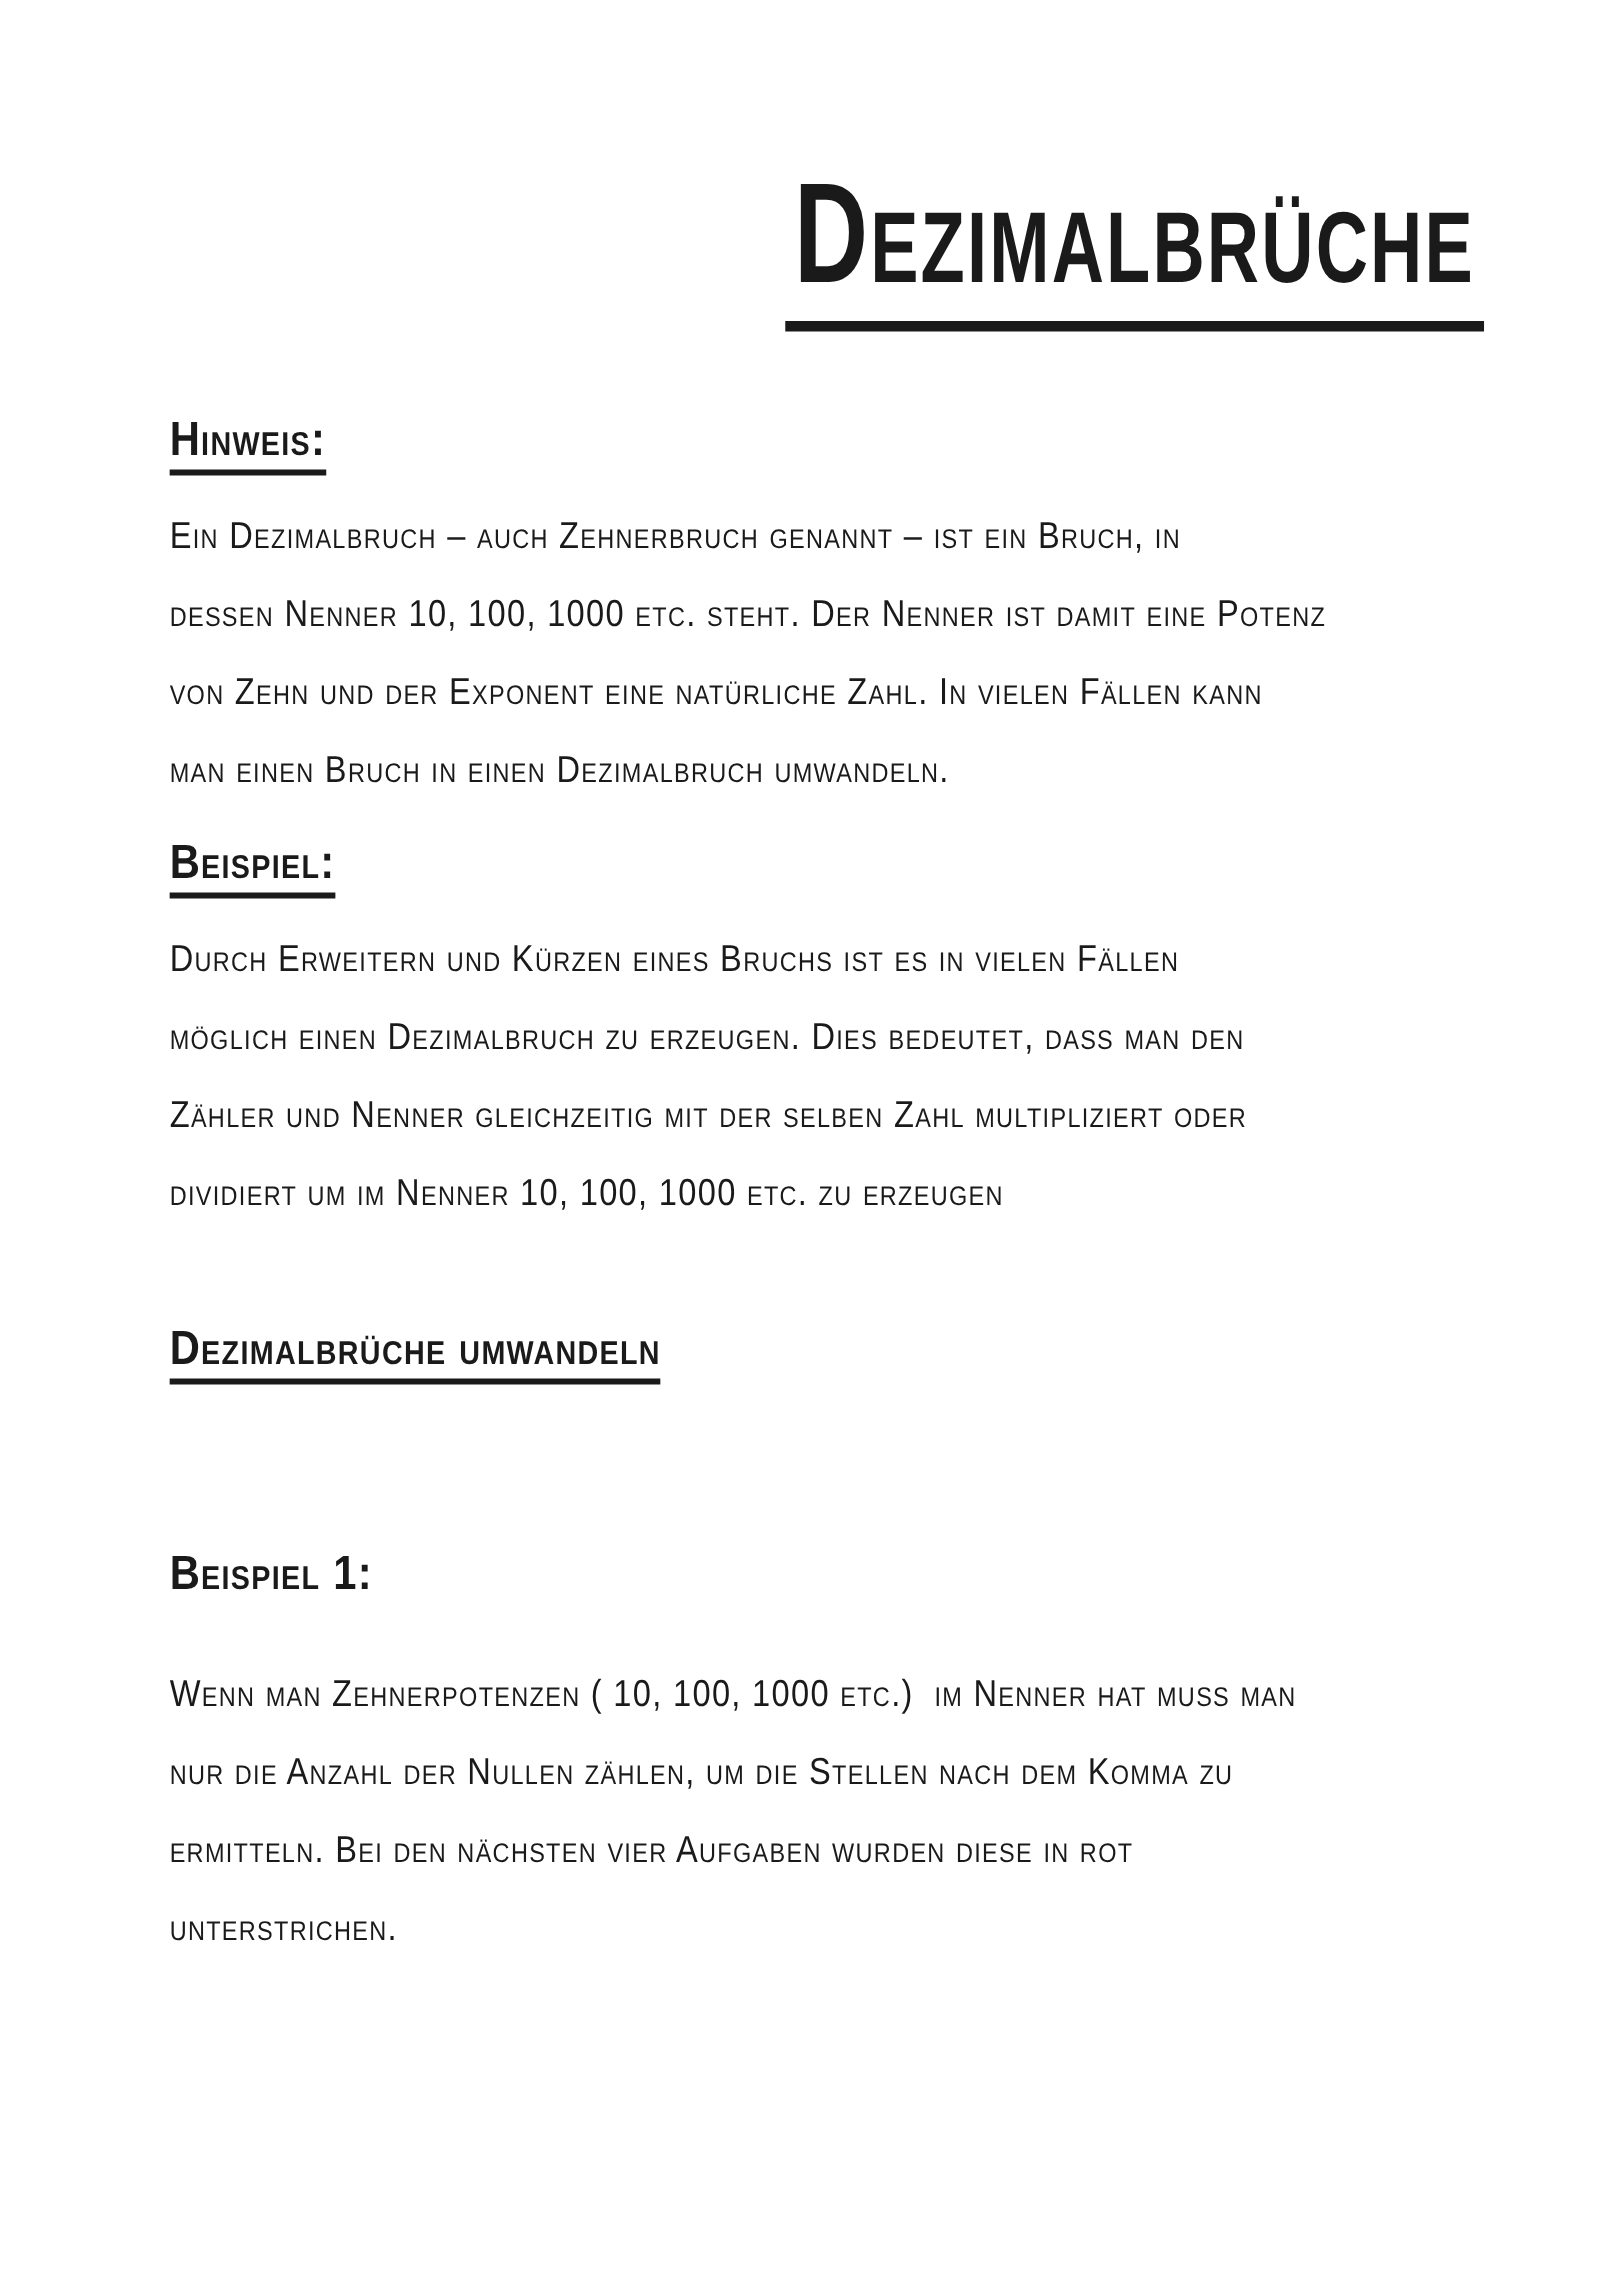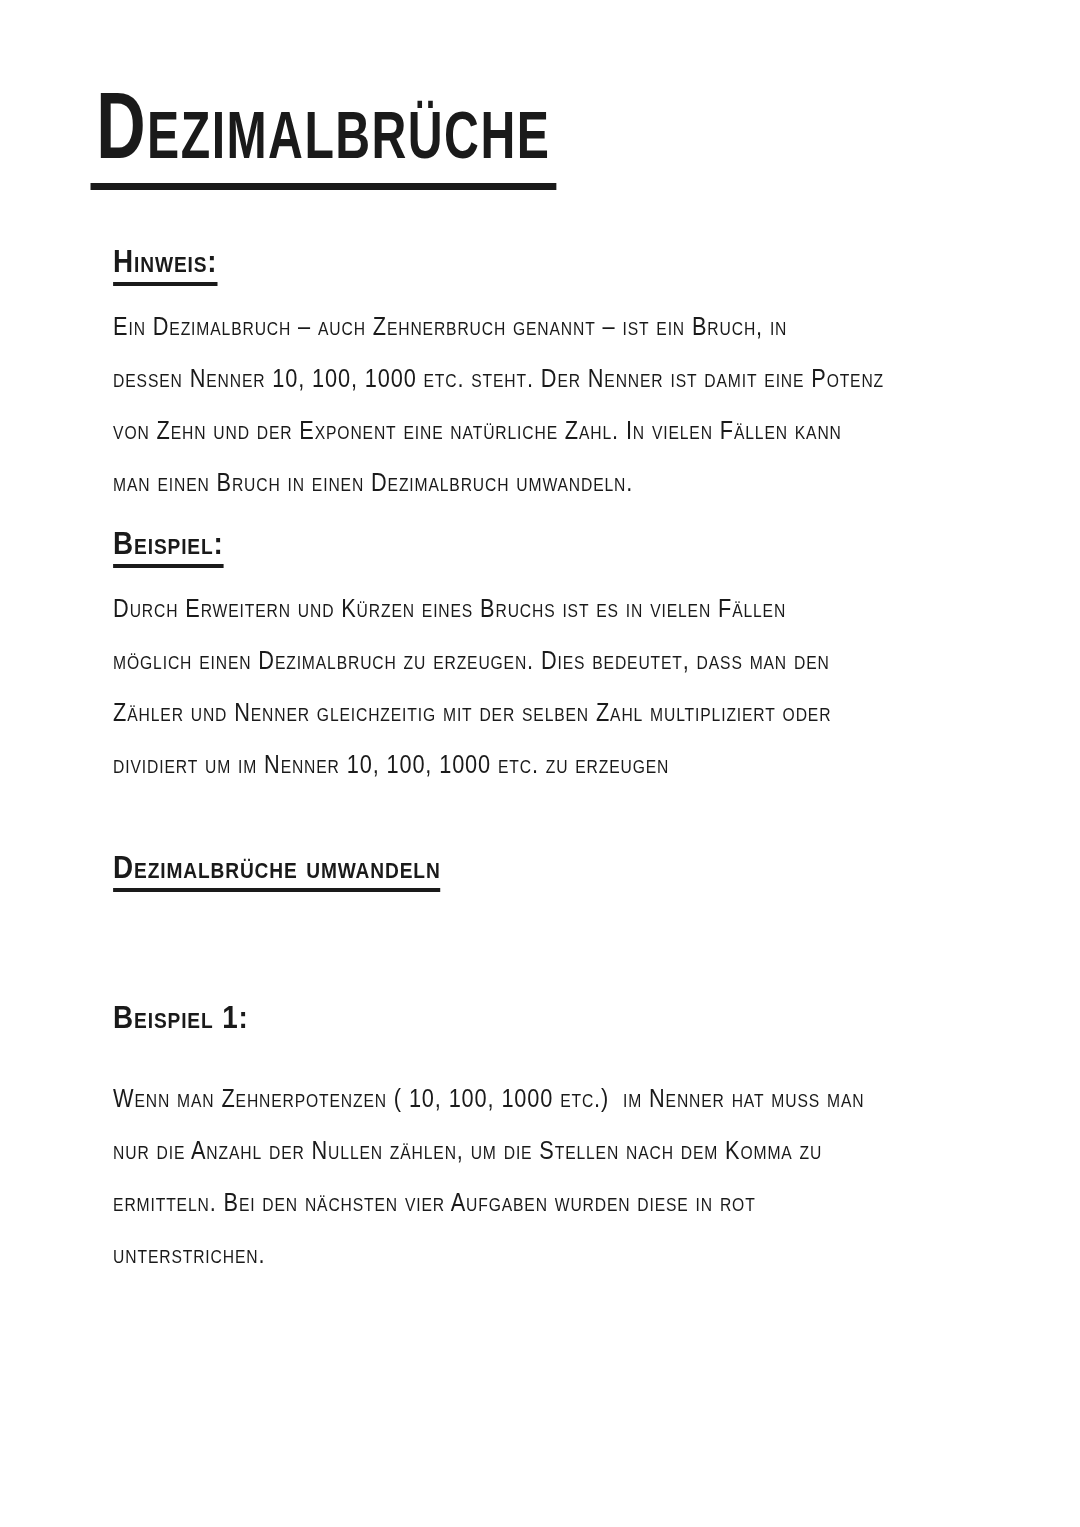--- a/index.html
+++ b/index.html
@@ -11,22 +11,22 @@
     position: relative;
     width: 1080px;
     height: 1527px;
     background: #ffffff;
     color: #1a1a1a;
     font-family: "Liberation Sans", sans-serif;
     font-variant: small-caps;
     overflow: hidden;
   }
   .title-row {
-    padding-top: 78px;
-    text-align: left;
+    padding-top: 109px;
+    text-align: right;
   }
   .title-text {
     display: inline-block;
     font-size: 95px;
     line-height: 1.0;
     font-weight: bold;
     letter-spacing: 2px;
     border-bottom: 7px solid #1a1a1a;
     padding: 0 8px 10px 8px;
     transform: scaleX(0.72);

